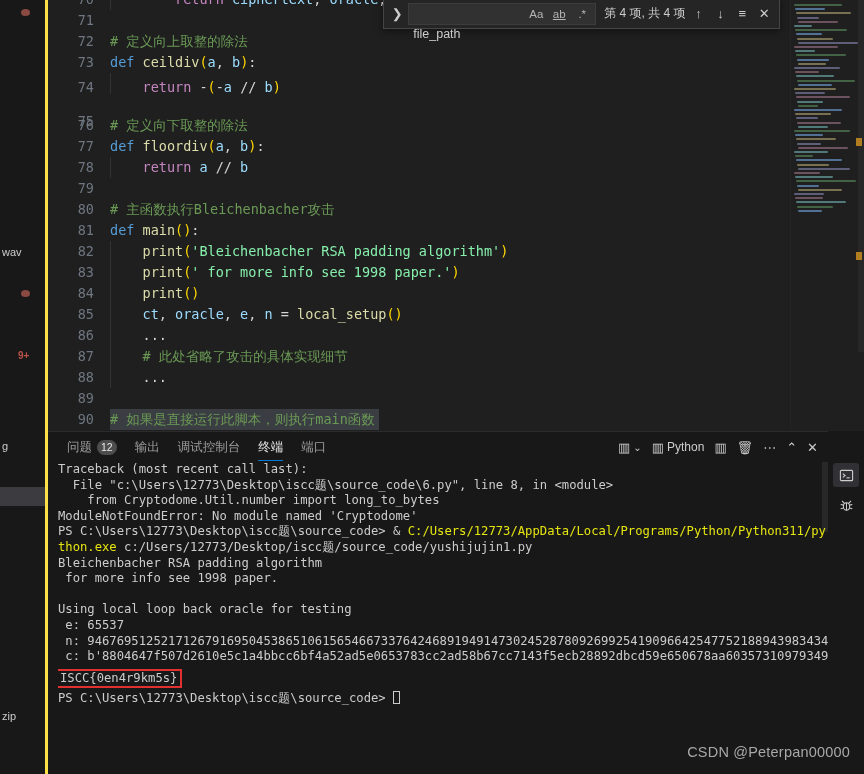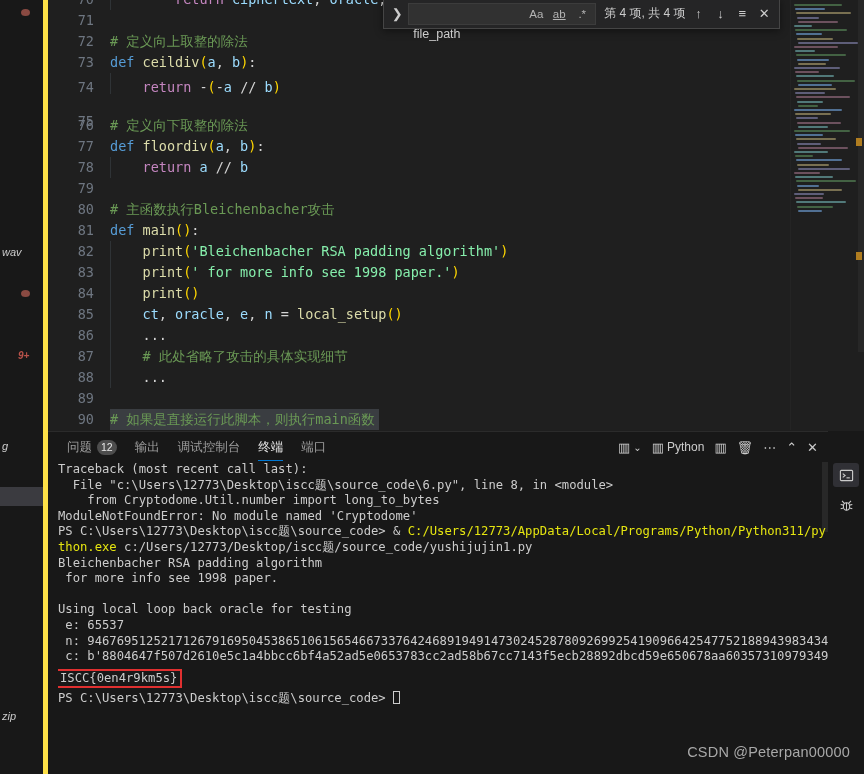--- a/index.html
+++ b/index.html
@@ -7,22 +7,22 @@
     width: 864px; height: 774px;
     background: #1f1f1f;
     font-family: "Liberation Sans", sans-serif;
     overflow: hidden;
   }
   #app { position: relative; width: 864px; height: 774px; background: #1f1f1f; }
 
   
   .explorer-strip {
     position: absolute; left: 0; top: 0; width: 48px; height: 774px;
-    background: #181818; border-right: 5px solid #fde047;
-    font-size: 11px; color: #cccccc; overflow: hidden; font-style: italic;
+    background: #181818; border-right: 3px solid #fde047;
+    font-size: 11px; color: #cccccc; overflow: hidden;
   }
   .exp-row { position: absolute; left: 0; width: 48px; height: 18px; line-height: 18px;
              white-space: nowrap; padding-left: 2px; }
   .exp-dot { position: absolute; width: 9px; height: 7px; border-radius: 50%; background: #8a4a42; }
   .exp-badge { position: absolute; font-size: 10px; color: #b9524a; font-weight: bold; }
   .exp-sel { position: absolute; left: 0; width: 48px; height: 19px; background: #3b3b40; }
 
   
   .editor {
     position: absolute; left: 48px; top: 0; right: 74px; height: 430px;

